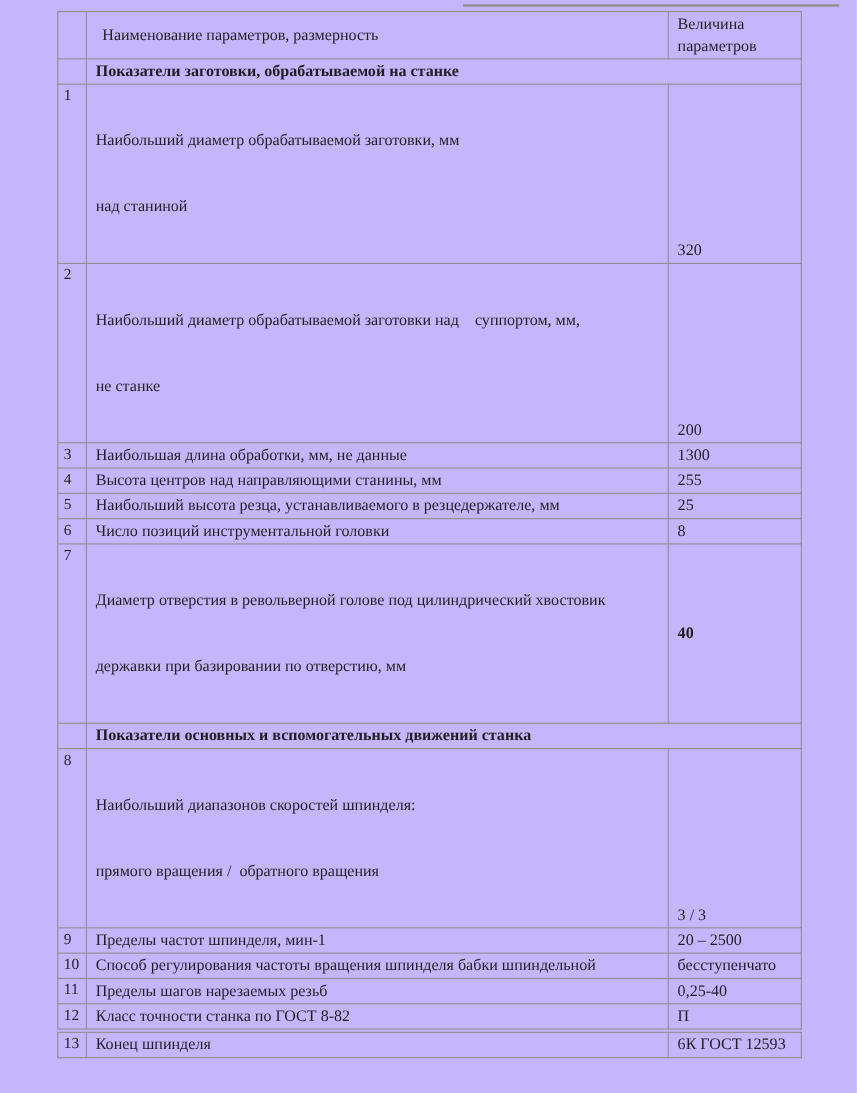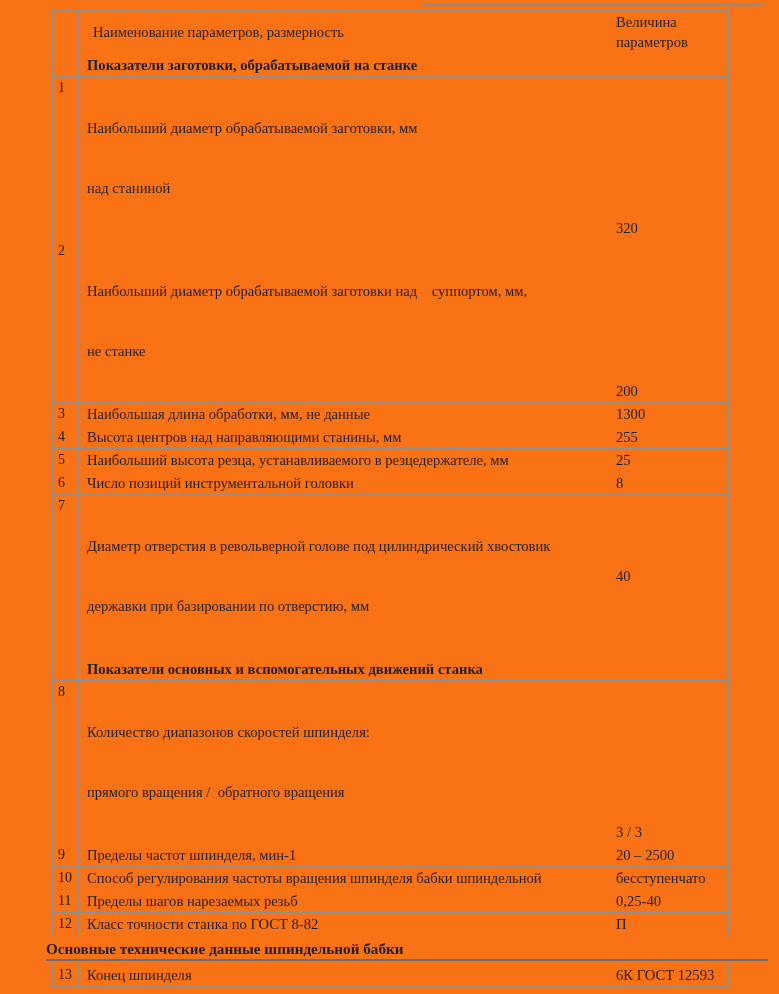--- a/index.html
+++ b/index.html
@@ -1,29 +1,29 @@
 <!DOCTYPE html>
 <html><head>
 <meta charset="utf-8">
 <style>
   html,body{margin:0;padding:0;background:#ffffff;}
-  .page{position:relative;width:779px;height:994px;background:#f97316;
+  .page{position:relative;width:779px;height:994px;background:#c4b5fd;
         font-family:"Liberation Serif","DejaVu Serif",serif;color:#1f1f1f;overflow:hidden;}
   .artifact-top{position:absolute;top:4px;left:421px;width:342px;height:2px;background:#8c8c8c;}
   table{border-collapse:collapse;table-layout:fixed;width:676px;font-size:14.6px;}
   .tbl{margin-left:52px;}
   .tbl td{border:1px solid #8f8f8f;line-height:20px;padding:1px 4px;vertical-align:top;}
   .tbl{border:1.5px solid #7d7d7d;}
   td.c-num{padding-left:5px;font-size:14px;}
   td.c-name{padding-left:8px;white-space:pre-wrap;}
   td.c-val{padding-left:8px;}
   tr.head td.c-name{vertical-align:middle;padding-left:14px;}
   td.sec-cell{font-weight:bold;padding-left:8px;}
   .vbot{vertical-align:bottom !important;}
-  .vmid{vertical-align:middle !important;}
+  .vmid{vertical-align:middle !important;font-weight:bold;}
   .sec-title{margin:3px 0 0 46px;width:722px;font-weight:bold;font-size:15.2px;line-height:19px;
              border-bottom:2px solid #6e6e6e;padding-bottom:1px;}
   .subtbl{margin-top:2px;}
 </style>
 </head>
 <body>
 
 <div class="page">
 
   <div class="artifact-top"></div>
@@ -88,21 +88,21 @@
       </td>
       <td class="c-val vmid">40</td>
     </tr>
     <tr>
       <td class="c-num"></td>
       <td class="sec-cell" colspan="2">Показатели основных и вспомогательных движений станка</td>
     </tr>
     <tr>
       <td class="c-num">8</td>
       <td class="c-name">
-        <div>Количество диапазонов скоростей шпинделя:</div>
+        <div>Наибольший диапазонов скоростей шпинделя:</div>
         <div>прямого вращения /  обратного вращения</div>
       </td>
       <td class="c-val vbot">3 / 3</td>
     </tr>
     <tr>
       <td class="c-num">9</td>
       <td class="c-name">Пределы частот шпинделя, мин-1</td>
       <td class="c-val">20 – 2500</td>
     </tr>
     <tr>
@@ -116,21 +116,20 @@
       <td class="c-val">0,25-40</td>
     </tr>
     <tr>
       <td class="c-num">12</td>
       <td class="c-name">Класс точности станка по ГОСТ 8-82</td>
       <td class="c-val">П</td>
     </tr>
   </tbody>
     </table>
 
-  <div class="sec-title">Основные технические данные шпиндельной бабки</div>
   <table class="tbl subtbl">
     <colgroup>
         <col style="width:26px;">
         <col style="width:529px;">
         <col style="width:121px;">
       </colgroup>
     <tbody>
         <tr>
       <td class="c-num">13</td>
       <td class="c-name">Конец шпинделя</td>

